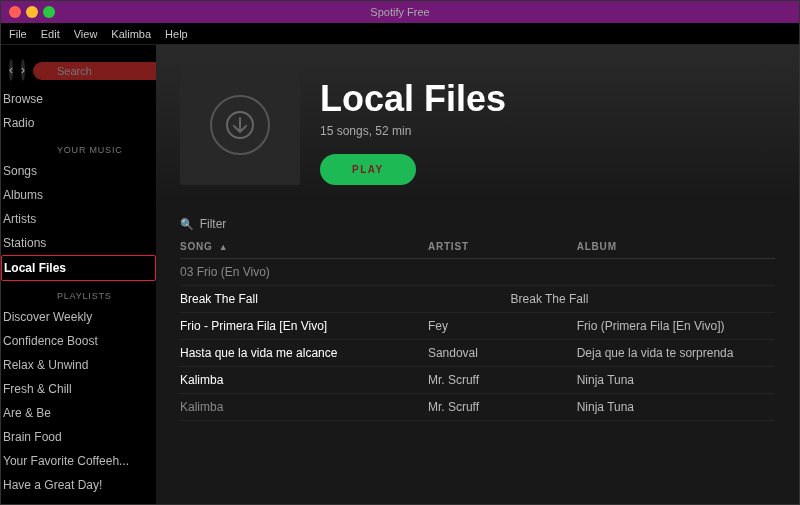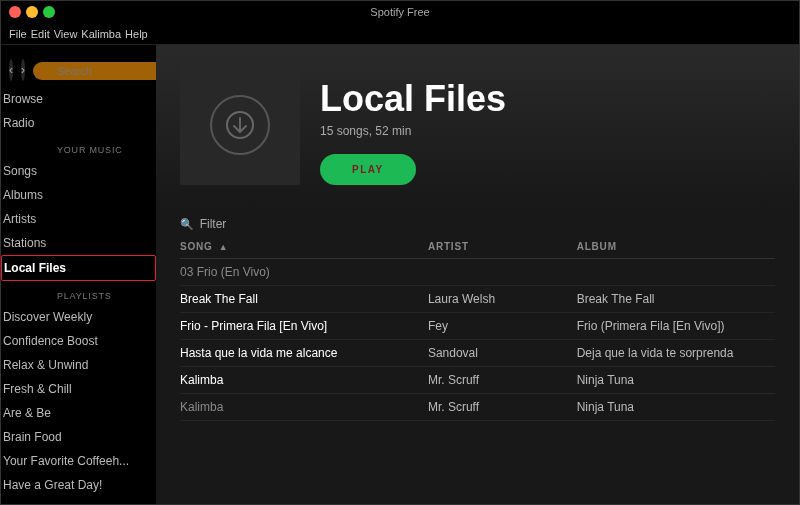--- a/index.html
+++ b/index.html
@@ -8,21 +8,21 @@
       height: 505px;
       background: #121212;
       font-family: 'Helvetica Neue', Helvetica, Arial, sans-serif;
       color: #fff;
       overflow: hidden;
       border: 1px solid #333;
     }
 
     
     .title-bar {
-      background: #000000;
+      background: #701a75;
       height: 22px;
       display: flex;
       align-items: center;
       justify-content: center;
       position: relative;
       padding: 0 8px;
     }
     .title-bar-controls {
       position: absolute;
       left: 8px;
@@ -42,21 +42,21 @@
       color: #aaa;
     }
 
     
     .menu-bar {
       background: #000;
       height: 22px;
       display: flex;
       align-items: center;
       padding: 0 8px;
-      gap: 4px;
+      gap: 14px;
       border-bottom: 1px solid #222;
     }
     .menu-item {
       font-size: 11px;
       color: #ccc;
       cursor: default;
     }
 
     
     .app-body {
@@ -82,21 +82,21 @@
       border: none;
       color: #aaa;
       font-size: 12px;
       cursor: pointer;
       display: flex;
       align-items: center;
       justify-content: center;
     }
     .search-box {
       flex: 1;
-      background: #a16207;
+      background: #7f1d1d;
       border: none;
       border-radius: 10px;
       padding: 3px 8px 3px 24px;
       font-size: 11px;
       color: #fff;
       outline: none;
       position: relative;
     }
     .search-wrapper {
       position: relative;
@@ -342,21 +342,20 @@
       </div>
 
       <div id="track-rows">
           <div class="track-row">
       <div class="col-song dimmed">03 Frio (En Vivo)</div>
       <div class="col-artist"></div>
       <div class="col-album"></div>
     </div>
           <div class="track-row">
       <div class="col-song ">Break The Fall</div>
-      <div class="col-artist">Laura Welsh</div>
       <div class="col-album">Break The Fall</div>
     </div>
           <div class="track-row">
       <div class="col-song ">Frio - Primera Fila [En Vivo]</div>
       <div class="col-artist">Fey</div>
       <div class="col-album">Frio (Primera Fila [En Vivo])</div>
     </div>
           <div class="track-row">
       <div class="col-song ">Hasta que la vida me alcance</div>
       <div class="col-artist">Sandoval</div>

